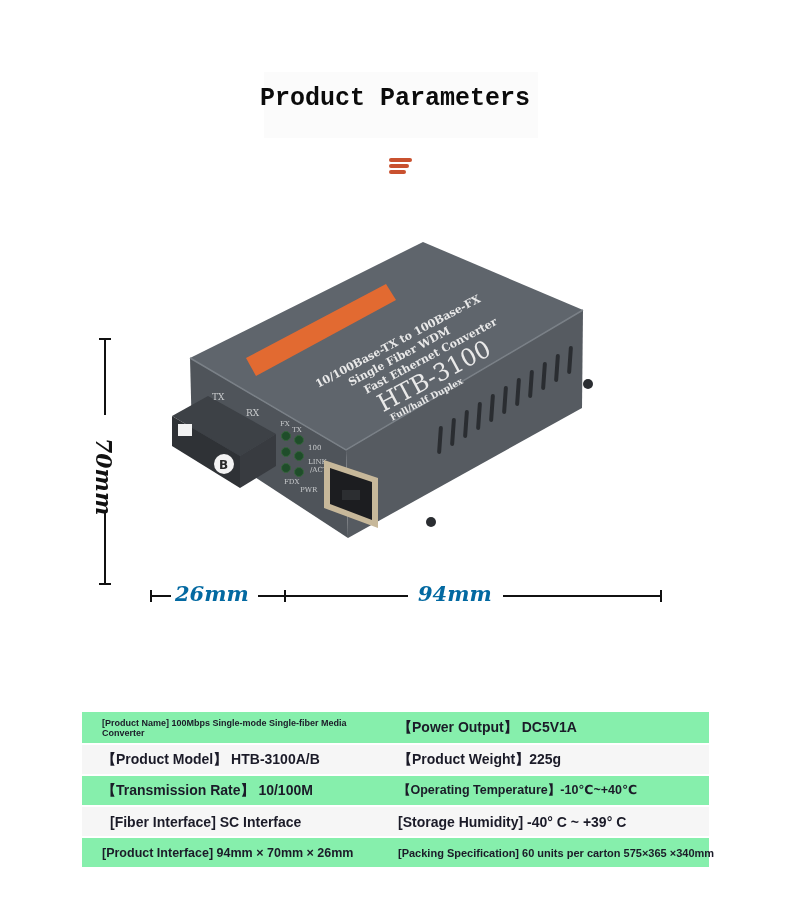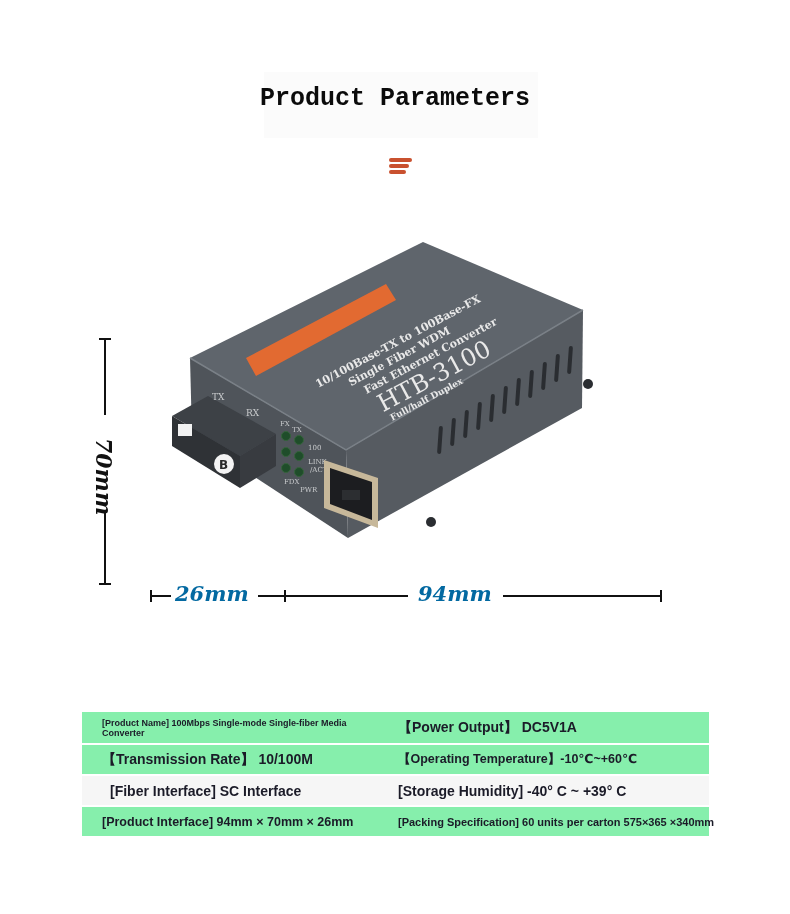--- a/index.html
+++ b/index.html
@@ -156,23 +156,27 @@
 <div class="dim-h-line" style="left:286px;width:122px"></div>
 <div class="dim-h-label" style="left:418px">94mm</div>
 <div class="dim-h-line" style="left:503px;width:157px"></div>
 <div class="dim-h-cap" style="left:660px"></div>
 
 <div class="spec-table">
   <div class="spec-row dark">
     <div class="cell left fs-tiny" style="left:20px;width:270px">[Product Name] 100Mbps Single-mode Single-fiber Media Converter</div>
     <div class="cell right fs-md">【Power Output】 DC5V1A</div>
   </div>
+  <div class="spec-row light">
+    <div class="cell left fs-md">【Product Model】 HTB-3100A/B</div>
+    <div class="cell right fs-md">【Product Weight】225g</div>
+  </div>
   <div class="spec-row dark">
     <div class="cell left fs-md">【Transmission Rate】 10/100M</div>
-    <div class="cell right fs-sm">【Operating Temperature】-10℃~+60℃</div>
+    <div class="cell right fs-sm">【Operating Temperature】-10℃~+40℃</div>
   </div>
   <div class="spec-row light">
     <div class="cell left fs-md" style="left:28px">[Fiber Interface] SC Interface</div>
     <div class="cell right fs-md">[Storage Humidity] -40° C ~ +39° C</div>
   </div>
   <div class="spec-row dark">
     <div class="cell left fs-sm">[Product Interface] 94mm × 70mm × 26mm</div>
     <div class="cell right fs-xs" style="width:320px">[Packing Specification] 60 units per carton 575×365 ×340mm</div>
   </div>
 </div>

